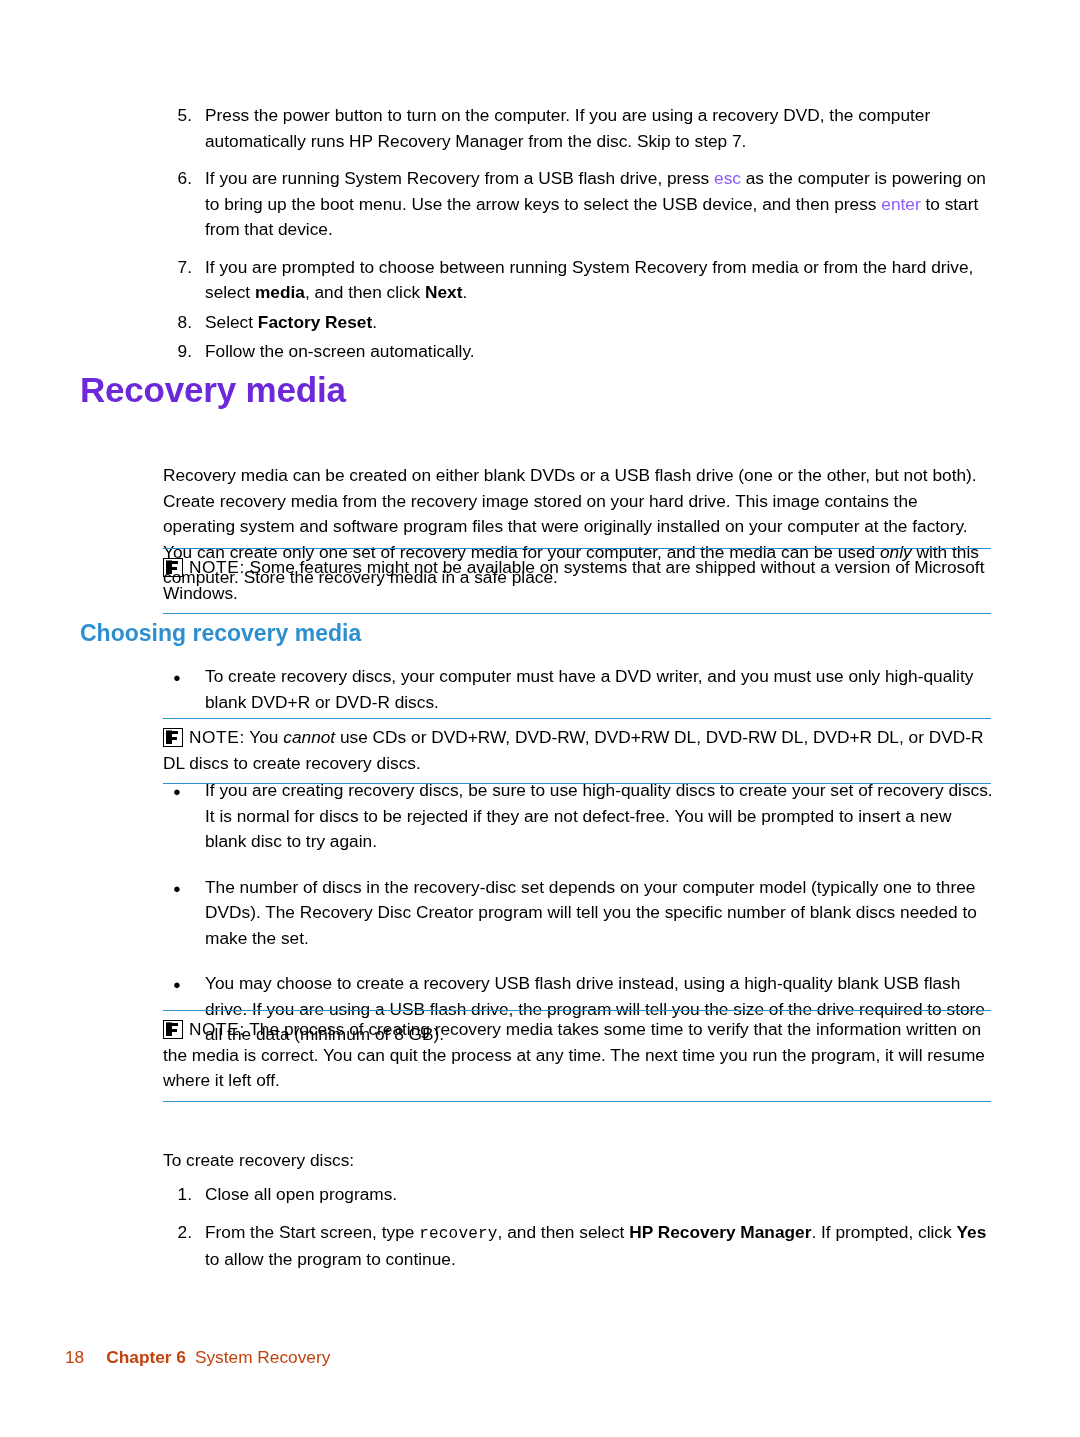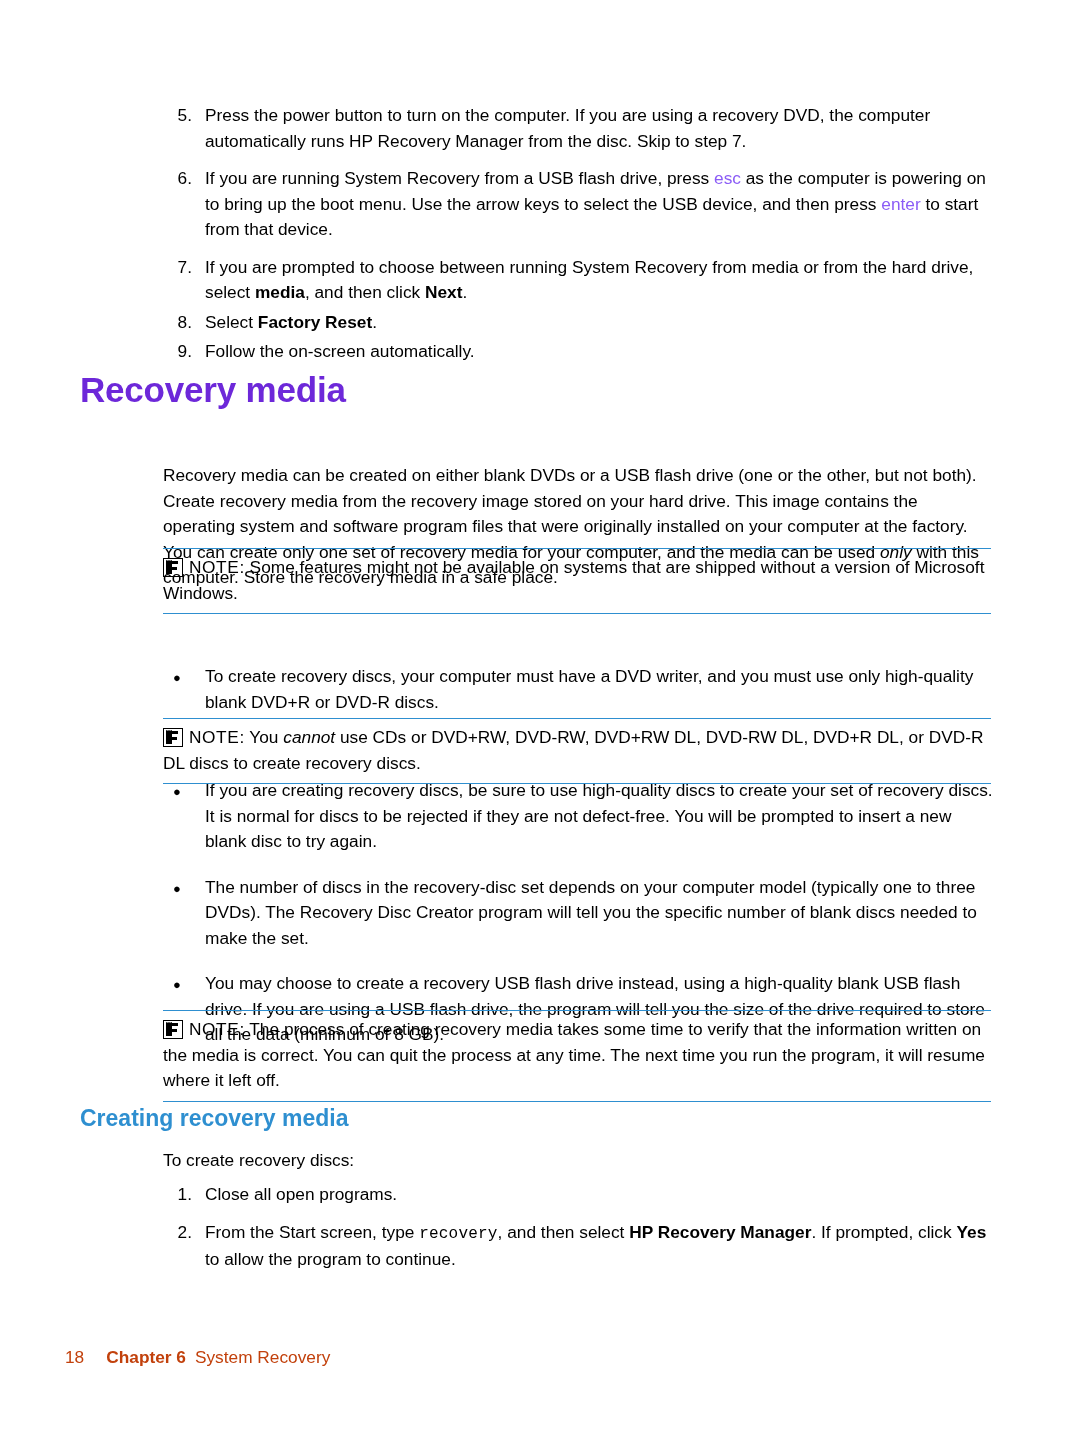--- a/index.html
+++ b/index.html
@@ -210,20 +210,21 @@
       <span class="note-icon">
         <svg width="20" height="19" viewBox="0 0 20 19" xmlns="http://www.w3.org/2000/svg">
           <rect x="0.5" y="0.5" width="19" height="18" fill="none" stroke="#000" stroke-width="1"></rect>
           <path d="M3 3 h12 v3 h-6 v3 h5 v3 h-5 v4 h-6 z" fill="#000"></path>
           <path d="M3 2.2 l1.6 0 0 1.2 -1.6 0 z M5.2 2.2 l1.6 0 0 1.2 -1.6 0 z M7.4 2.2 l1.6 0 0 1.2 -1.6 0 z" fill="#000"></path>
         </svg>
       </span><span class="note-label">NOTE:</span><span id="note1-text"><span>  Some features might not be available on systems that are shipped without a version of Microsoft Windows.</span></span>
     </div>
   </div>
 
+  <h2 class="h-sub choosing">Choosing recovery media</h2>
 
   <div class="blist blist1" id="bullets1">
       <div class="blitem">
         <div class="bullet">●</div>
         <div class="txt"><span>To create recovery discs, your computer must have a DVD writer, and you must use only high-quality blank DVD+R or DVD-R discs.</span></div>
       </div>
     </div>
 
   <div class="note note2">
     <div class="noteinner">
@@ -257,21 +258,20 @@
       <span class="note-icon">
         <svg width="20" height="19" viewBox="0 0 20 19" xmlns="http://www.w3.org/2000/svg">
           <rect x="0.5" y="0.5" width="19" height="18" fill="none" stroke="#000" stroke-width="1"></rect>
           <path d="M3 3 h12 v3 h-6 v3 h5 v3 h-5 v4 h-6 z" fill="#000"></path>
           <path d="M3 2.2 l1.6 0 0 1.2 -1.6 0 z M5.2 2.2 l1.6 0 0 1.2 -1.6 0 z M7.4 2.2 l1.6 0 0 1.2 -1.6 0 z" fill="#000"></path>
         </svg>
       </span><span class="note-label">NOTE:</span><span id="note3-text"><span>  The process of creating recovery media takes some time to verify that the information written on the media is correct. You can quit the process at any time. The next time you run the program, it will resume where it left off.</span></span>
     </div>
   </div>
 
-  <h2 class="h-sub creating">Creating recovery media</h2>
 
   <div class="tocreate">To create recovery discs:</div>
 
   <div class="olist olist2" id="steps-bottom">
       <div class="olitem">
         <div class="num">1.</div>
         <div class="txt"><span>Close all open programs.</span></div>
       </div>
       <div class="olitem">
         <div class="num">2.</div>

